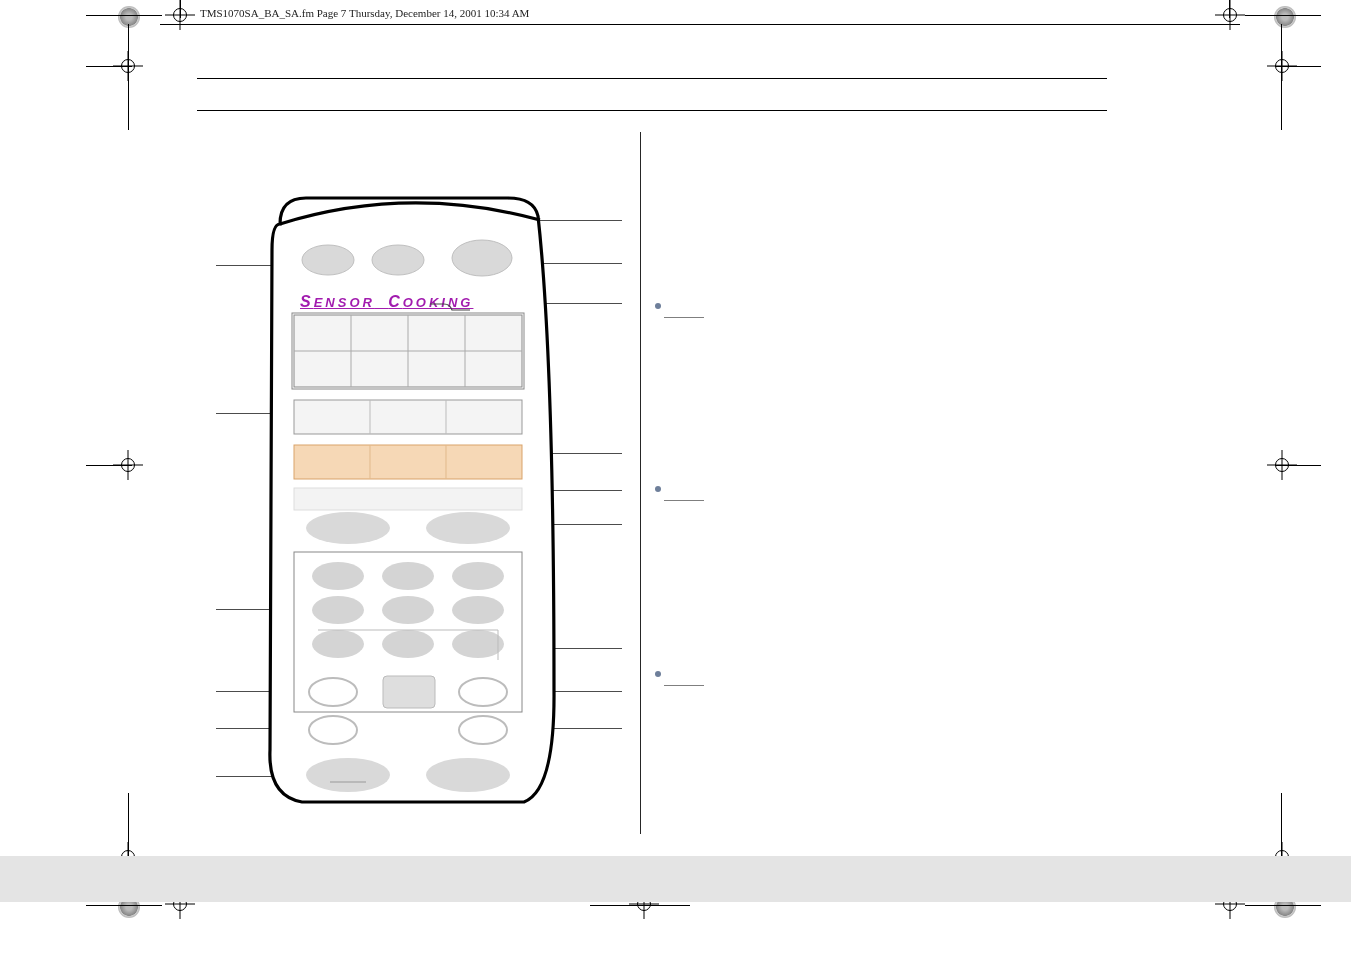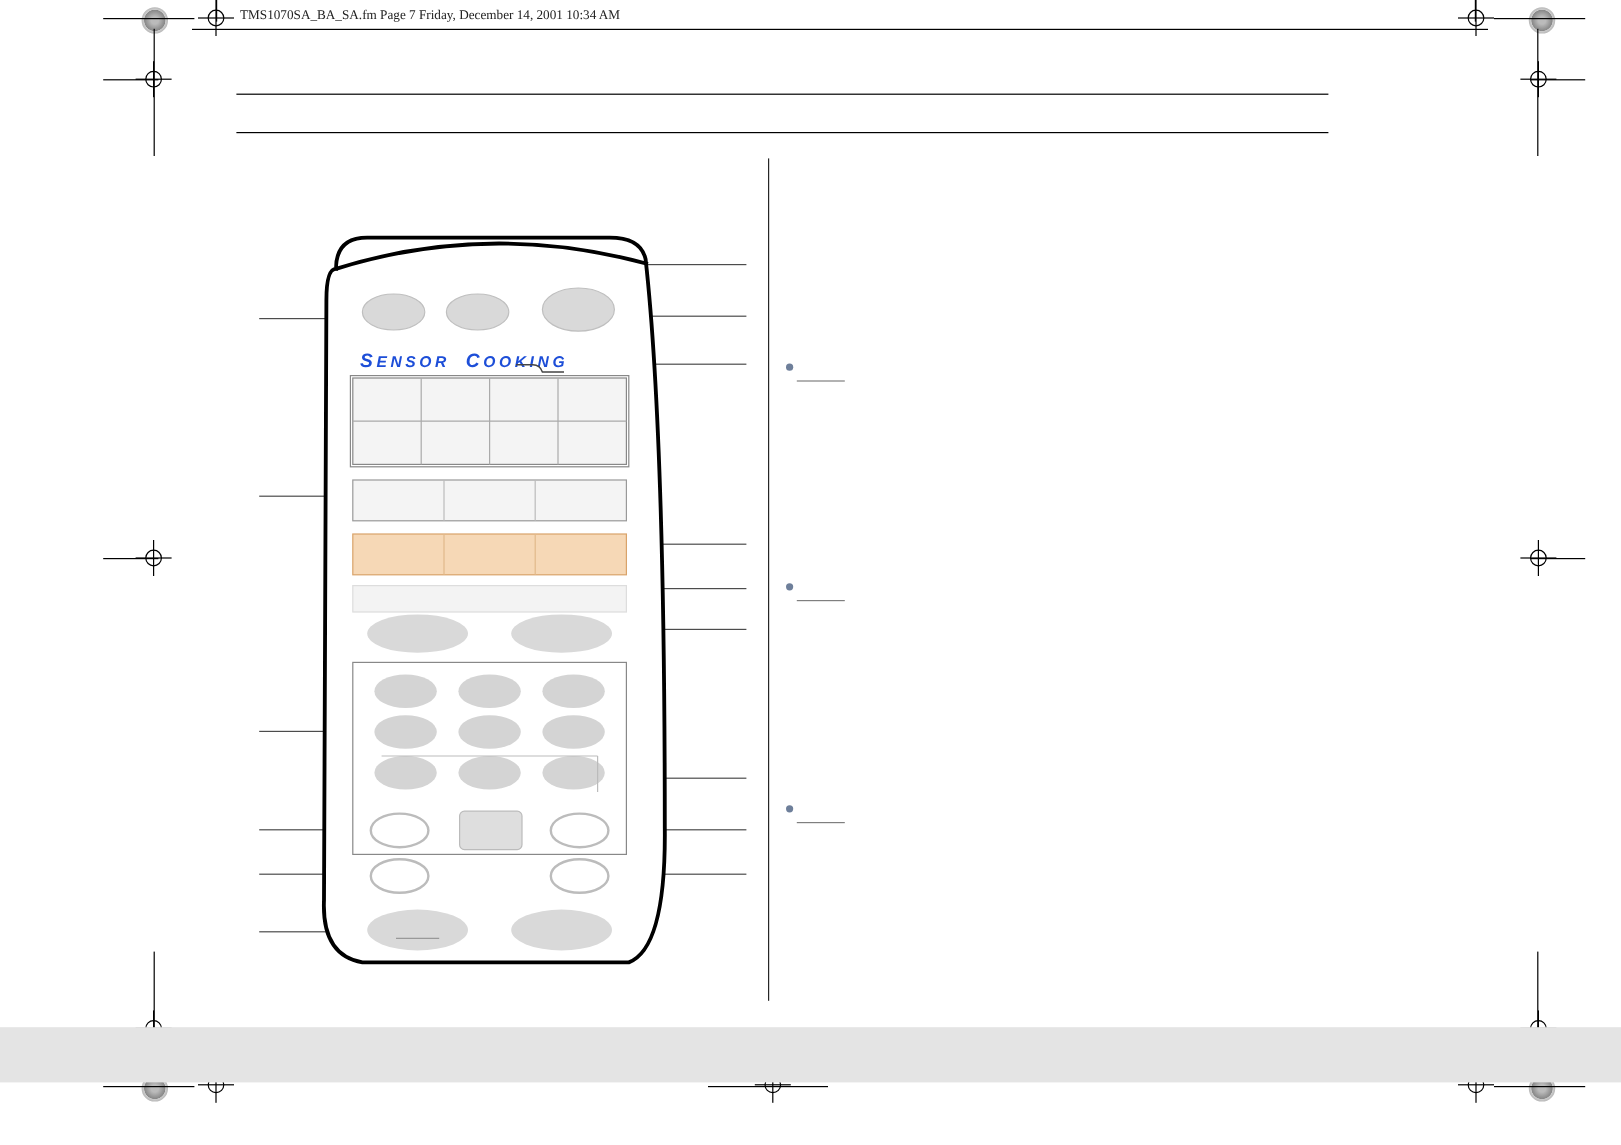--- a/index.html
+++ b/index.html
@@ -119,30 +119,31 @@
   background: #e4e4e4;
 }
 
 
 .sc-head {
   font-family: 'Trebuchet MS', Verdana, sans-serif;
   font-weight: bold;
   font-style: italic;
   letter-spacing: 3px;
   font-size: 13px;
-  color: #1d4ed8;
-  position: absolute;
+  color: #a21caf;
+  position: absolute;
+  text-decoration: underline;
 }
 .sc-head .cap { font-size: 16px; }
 </style>
 </head>
 <body>
 
 <div class="header-bar">
-  <span>TMS1070SA_BA_SA.fm  Page 7  Friday, December 14, 2001  10:34 AM</span>
+  <span>TMS1070SA_BA_SA.fm  Page 7  Thursday, December 14, 2001  10:34 AM</span>
 </div>
 
 <div class="reg-circle" style="left:118px; top:6px;"></div>
 <div class="reg-circle" style="right:55px; top:6px;"></div>
 <div class="reg-circle" style="left:118px; bottom:36px;"></div>
 <div class="reg-circle" style="right:55px; bottom:36px;"></div>
 
 <div class="target" style="left:171px; top:6px;">
     <span class="ring"></span>
   </div>

